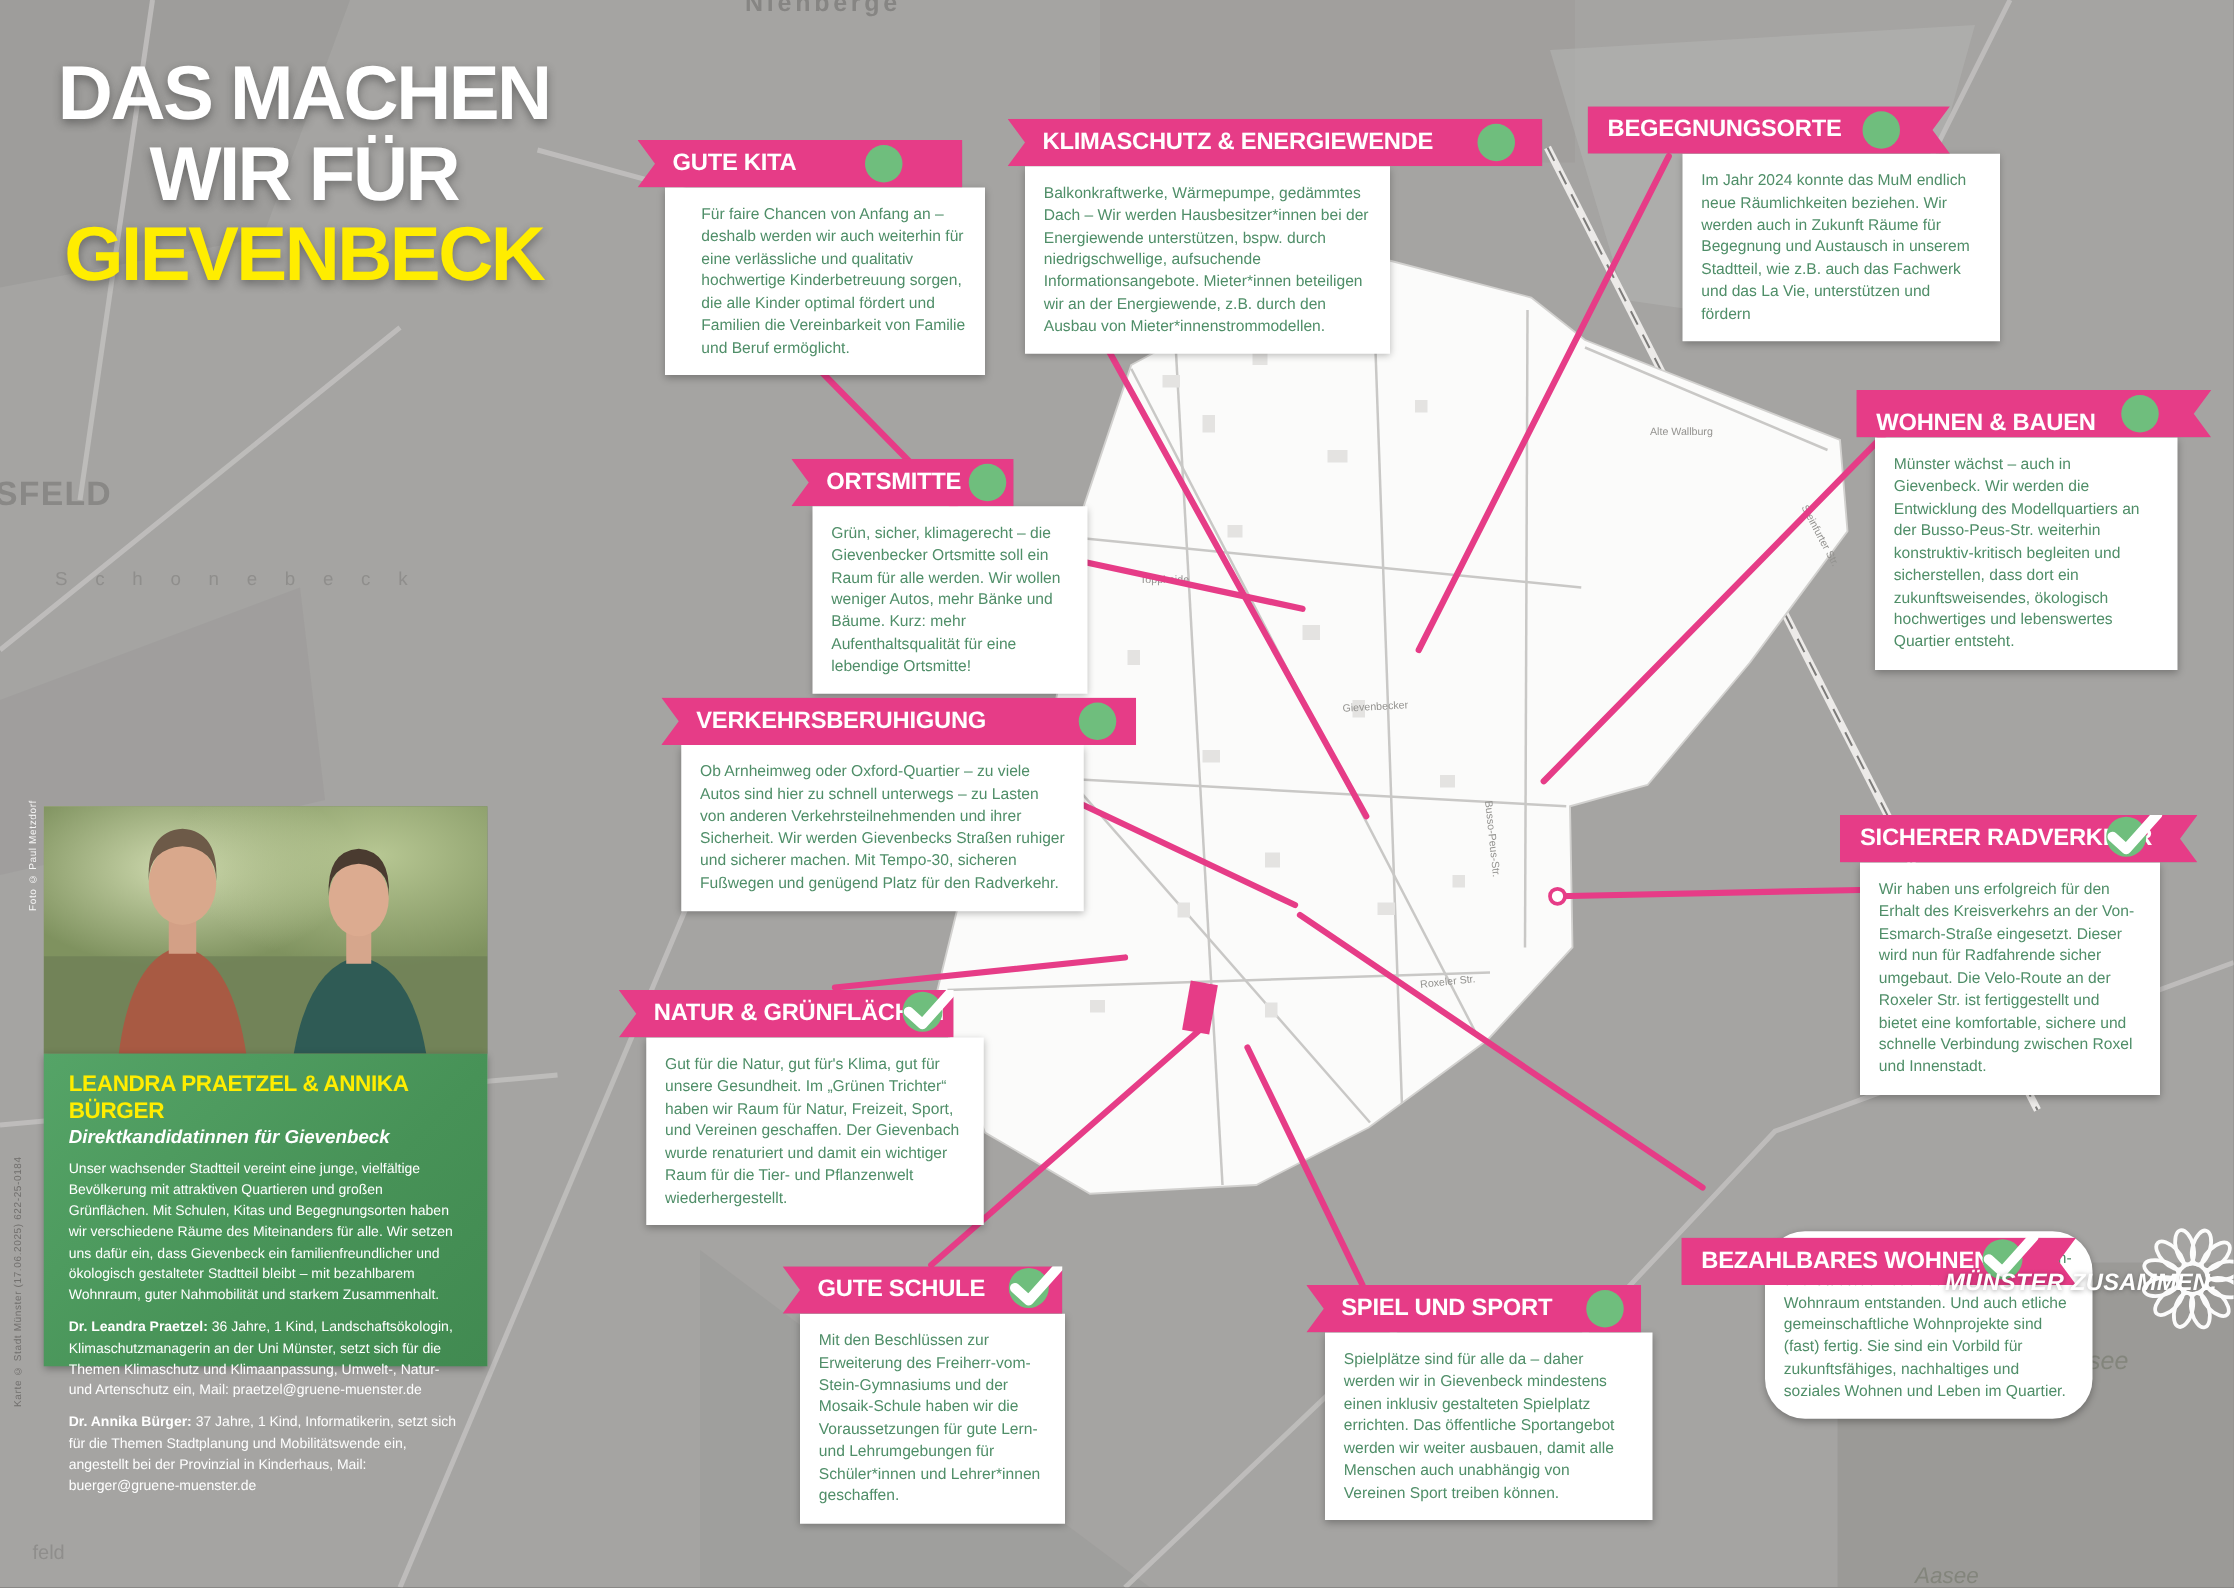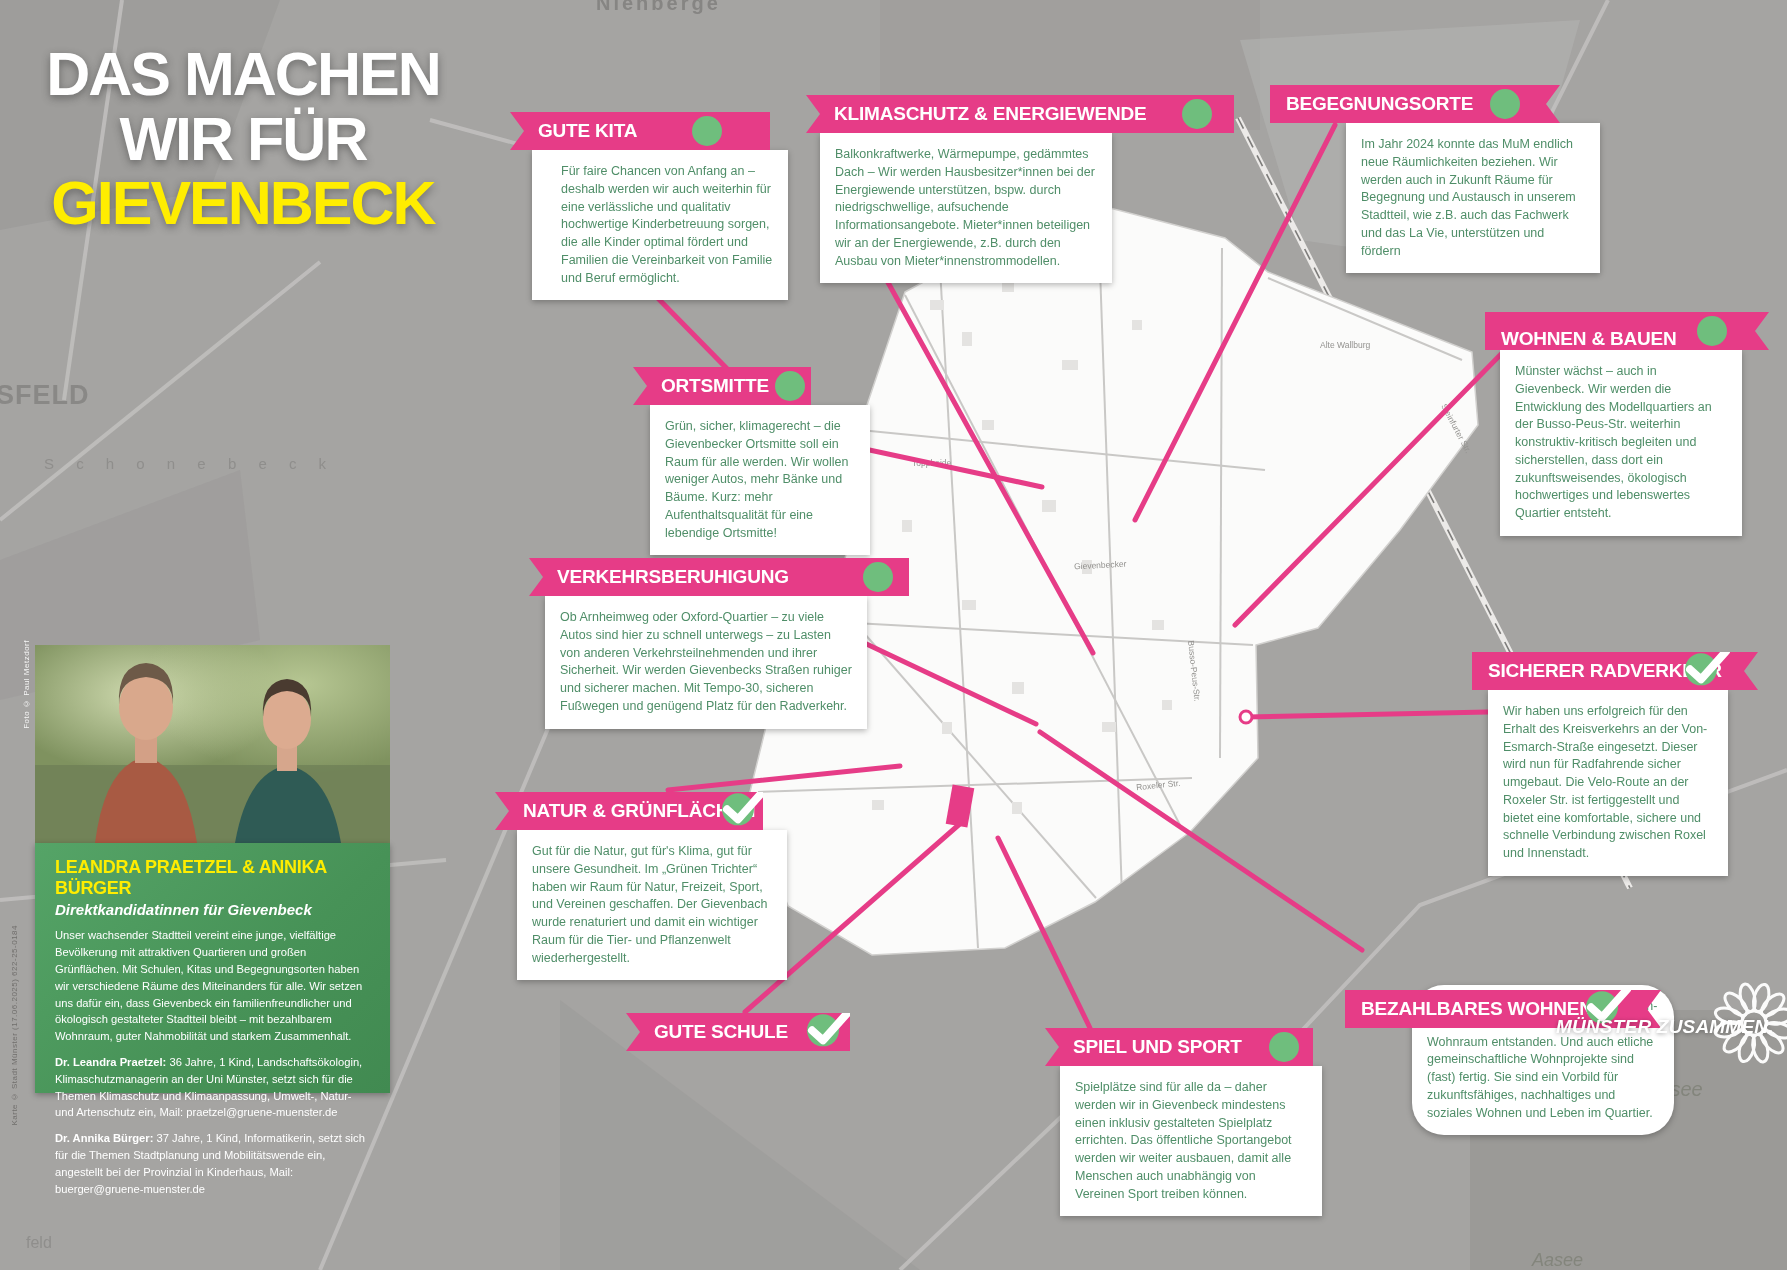--- a/index.html
+++ b/index.html
@@ -232,20 +232,23 @@
   <div class="bx" style="left:517px;top:830px;width:240px;">
     <p>Gut für die Natur, gut für's Klima, gut für unsere Gesundheit. Im „Grünen Trichter“ haben wir Raum für Natur, Freizeit, Sport, und Vereinen geschaffen. Der Gievenbach wurde renaturiert und damit ein wichtiger Raum für die Tier- und Pflanzenwelt wiederhergestellt.</p>
   </div>
 
   <div class="rb nl" style="left:626px;top:1013px;width:196px;">
     <span>GUTE SCHULE</span>
     <svg class="check" style="right:-2px;" viewBox="0 0 50 44">
       <circle cx="21" cy="23" r="16" fill="#6fbe7d"></circle>
       <path d="M10 23 L21 33 L46 5" fill="none" stroke="#ffffff" stroke-width="8" stroke-linecap="round" stroke-linejoin="round"></path>
     </svg>
+  </div>
+  <div class="bx" style="left:640px;top:1051px;width:182px;">
+    <p>Mit den Beschlüssen zur Erweiterung des Freiherr-vom-Stein-Gymnasiums und der Mosaik-Schule haben wir die Voraussetzungen für gute Lern- und Lehrumgebungen für Schüler*innen und Lehrer*innen geschaffen.</p>
   </div>
 
   <div class="rb nl" style="left:1045px;top:1028px;width:240px;">
     <span>SPIEL UND SPORT</span>
     <span class="dot" style="right:14px;"></span>
   </div>
   <div class="bx" style="left:1060px;top:1066px;width:232px;">
     <p>Spielplätze sind für alle da – daher werden wir in Gievenbeck mindestens einen inklusiv gestalteten Spielplatz errichten. Das öffentliche Sportangebot werden wir weiter ausbauen, damit alle Menschen auch unabhängig von Vereinen Sport treiben können.</p>
   </div>
 

